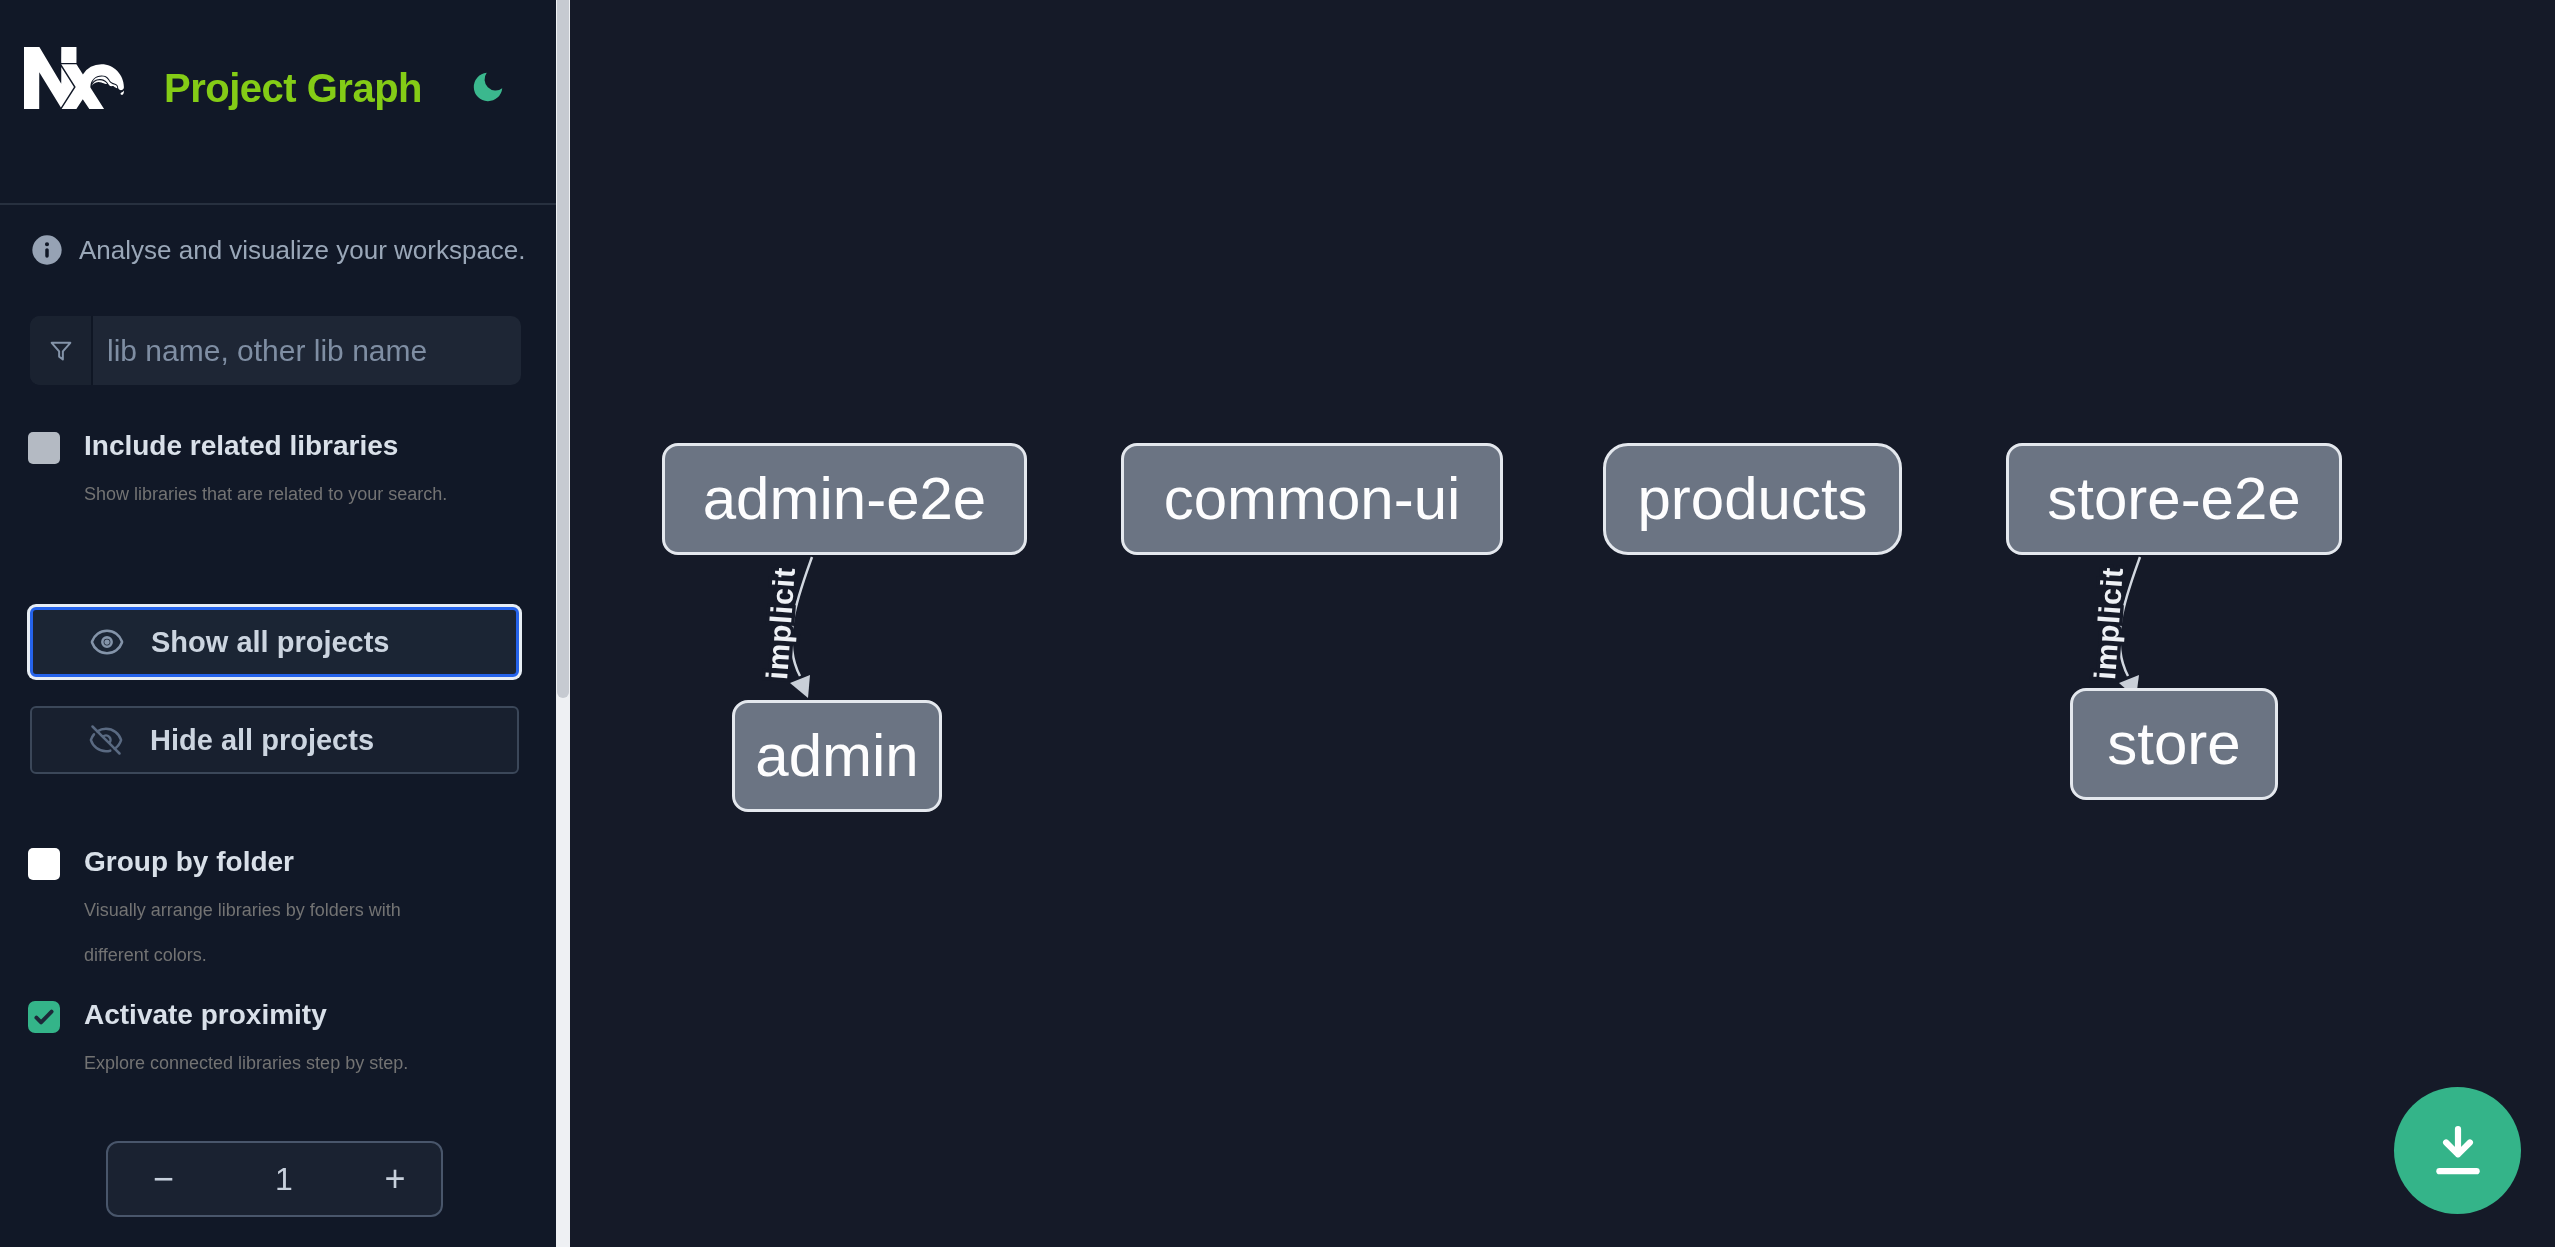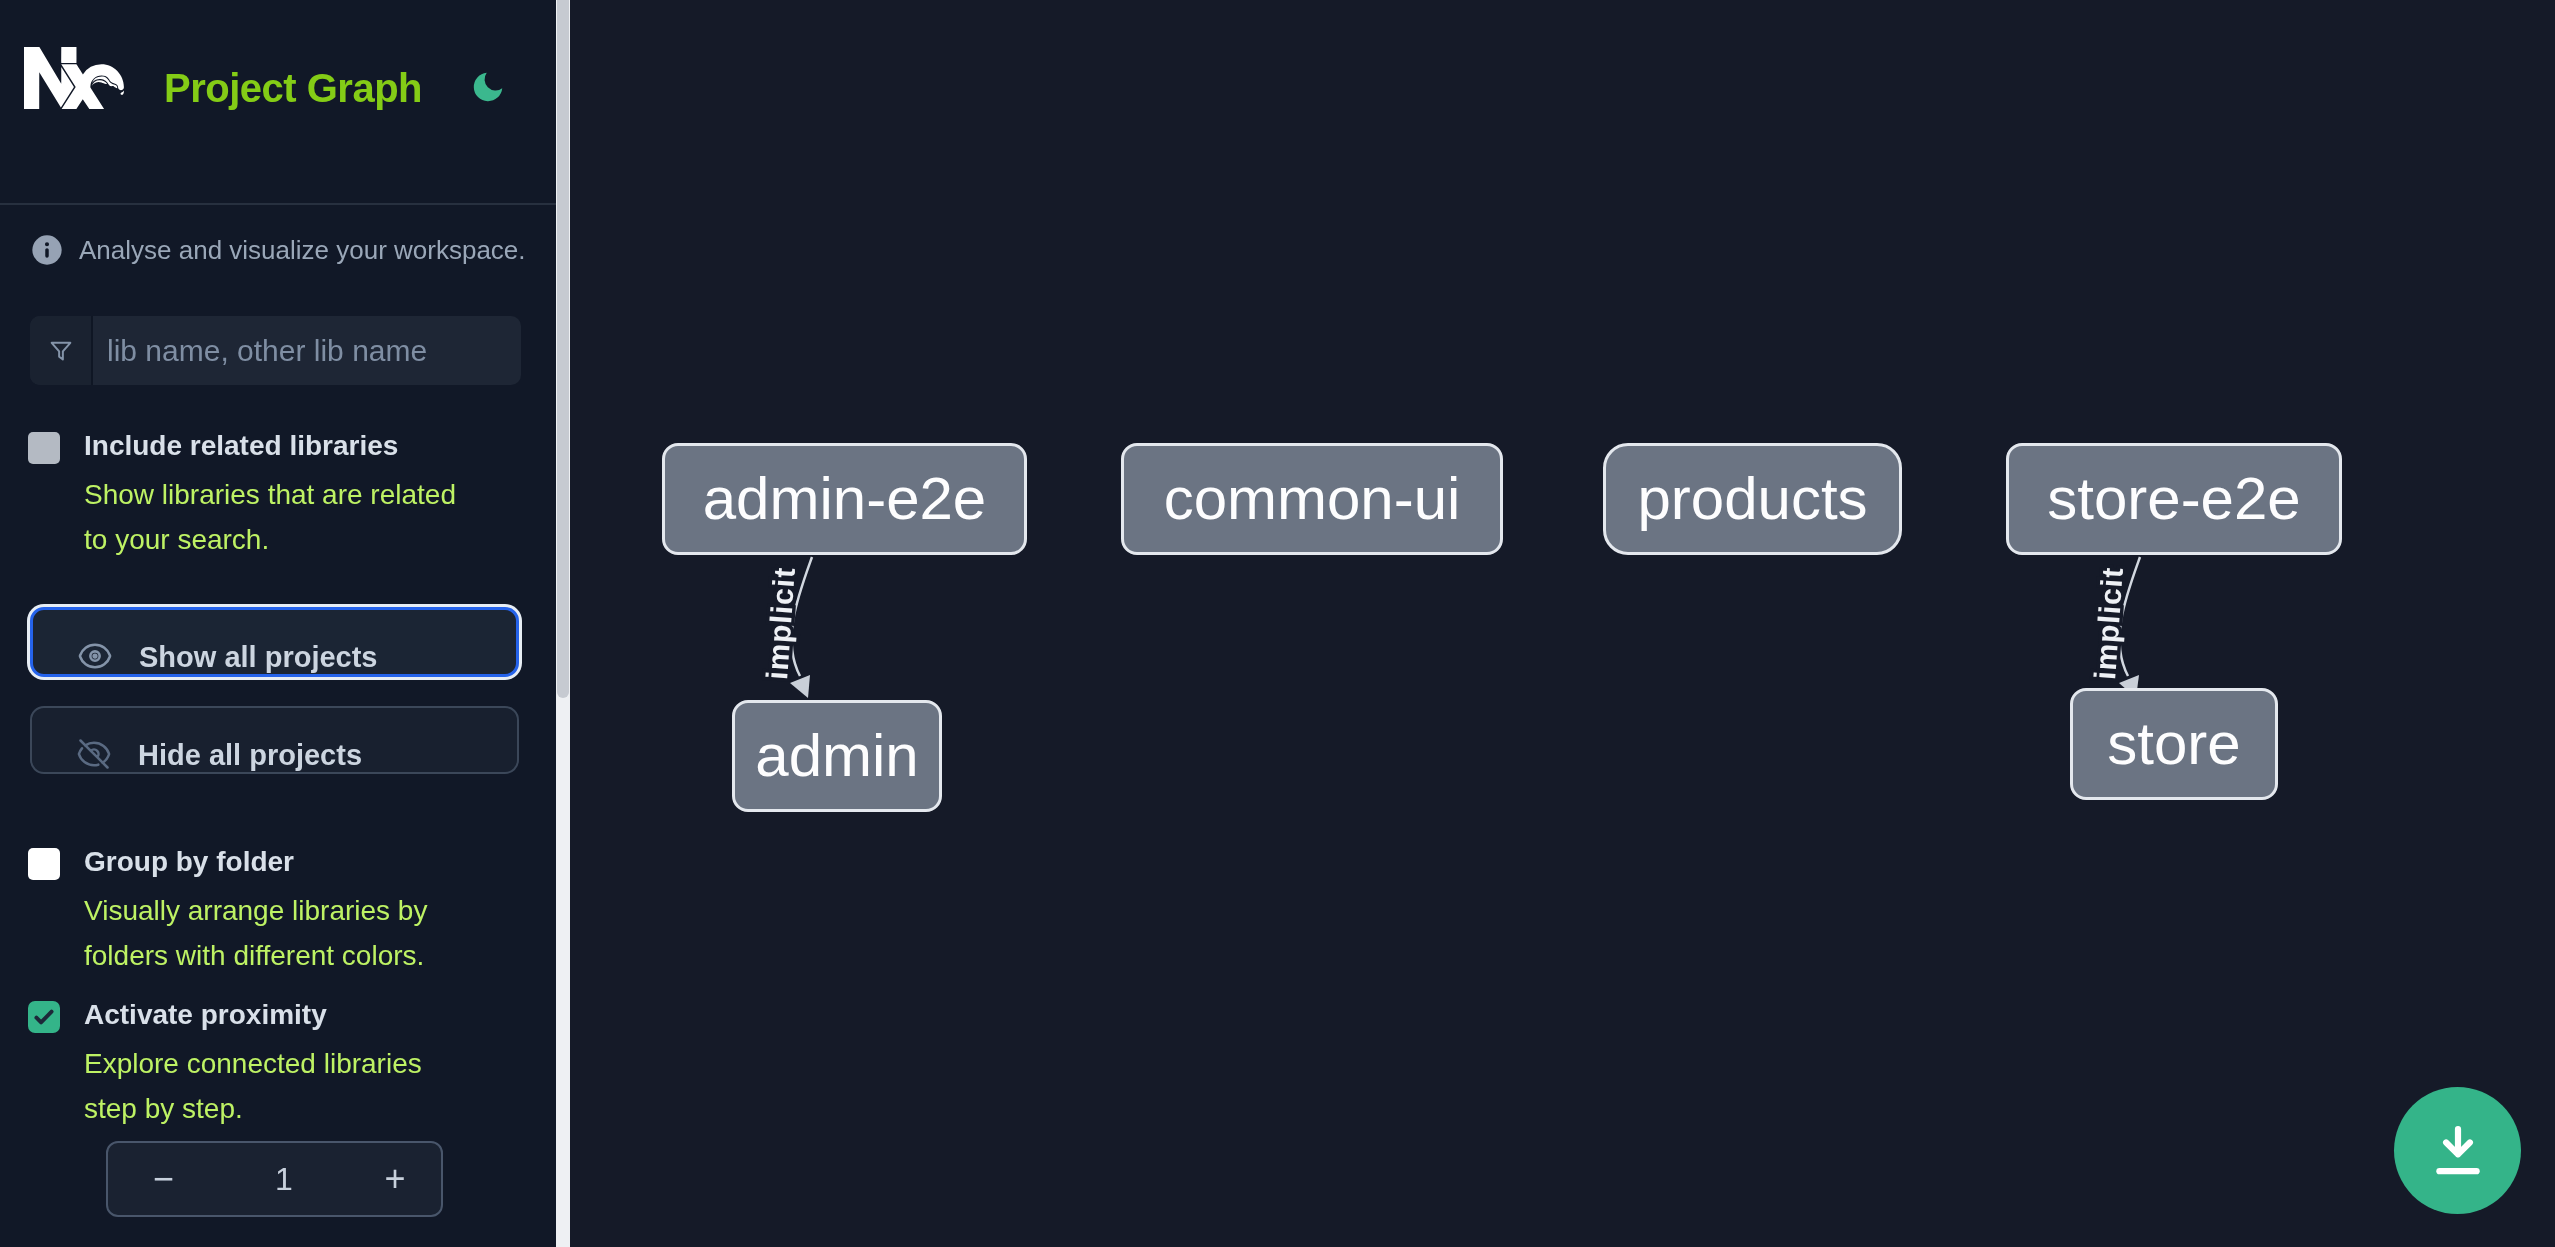--- a/index.html
+++ b/index.html
@@ -34,25 +34,25 @@
 
   .toggle-block { position:absolute; left:28px; width:470px; }
   .cb { position:absolute; left:0; top:2px; width:32px; height:32px; border-radius:5px; }
   .cb.grey  { background:#b4bac3; }
   .cb.white { background:#ffffff; }
   .cb.green { background:#34b489; border-radius:7px; }
   .cb.green svg { position:absolute; left:3px; top:3px; width:26px; height:26px;
                   stroke:#1d2839; stroke-width:3.6; fill:none; stroke-linecap:round; stroke-linejoin:round; }
   .toggle-label { display:block; margin-left:56px; font-size:28px; font-weight:600; color:#d9e0e9; }
   .toggle-desc  { display:block; margin-left:56px; margin-top:10px; max-width:380px;
-                  font-size:28px; line-height:45px; color:#bef264; }
-
-  .side-btn { position:absolute; left:30px; width:489px; height:70px; border-radius:14px;
-              background:#18202f; border:2px solid #3b4759; display:flex; align-items:flex-end;
-              gap:26px; padding-left:44px; cursor:pointer; font-family:inherit; }
+                  font-size:18px; line-height:45px; color:#737373; }
+
+  .side-btn { position:absolute; left:30px; width:489px; height:70px; border-radius:6px;
+              background:#18202f; border:2px solid #3b4759; display:flex; align-items:center;
+              gap:26px; padding-left:56px; cursor:pointer; font-family:inherit; }
   .side-btn.focused { background:#1b2534; border:3px solid #2563eb;
                       box-shadow:0 0 0 3px #e7edf4; }
   .side-btn svg { width:36px; height:36px; fill:none; stroke-width:1.7;
                   stroke-linecap:round; stroke-linejoin:round; flex:none; }
   .side-btn .lbl { font-size:29px; font-weight:600; color:#ccd5e0; }
 
   .stepper { position:absolute; left:106px; top:1141px; width:337px; height:76px;
              border:2px solid #49566b; border-radius:12px; background:#1a2231;
              display:flex; align-items:stretch; }
   .stepper .seg { display:flex; align-items:center; justify-content:center; color:#c7d0dc; }

